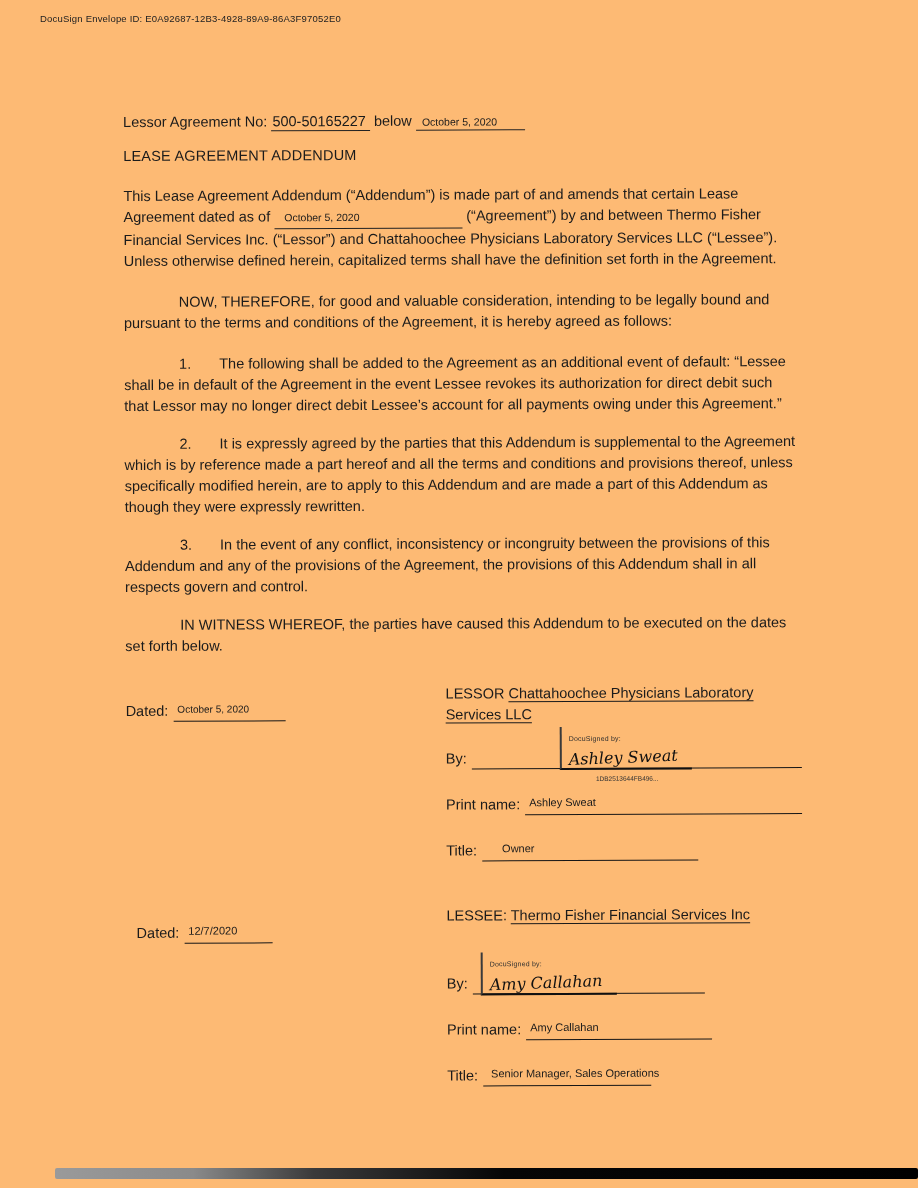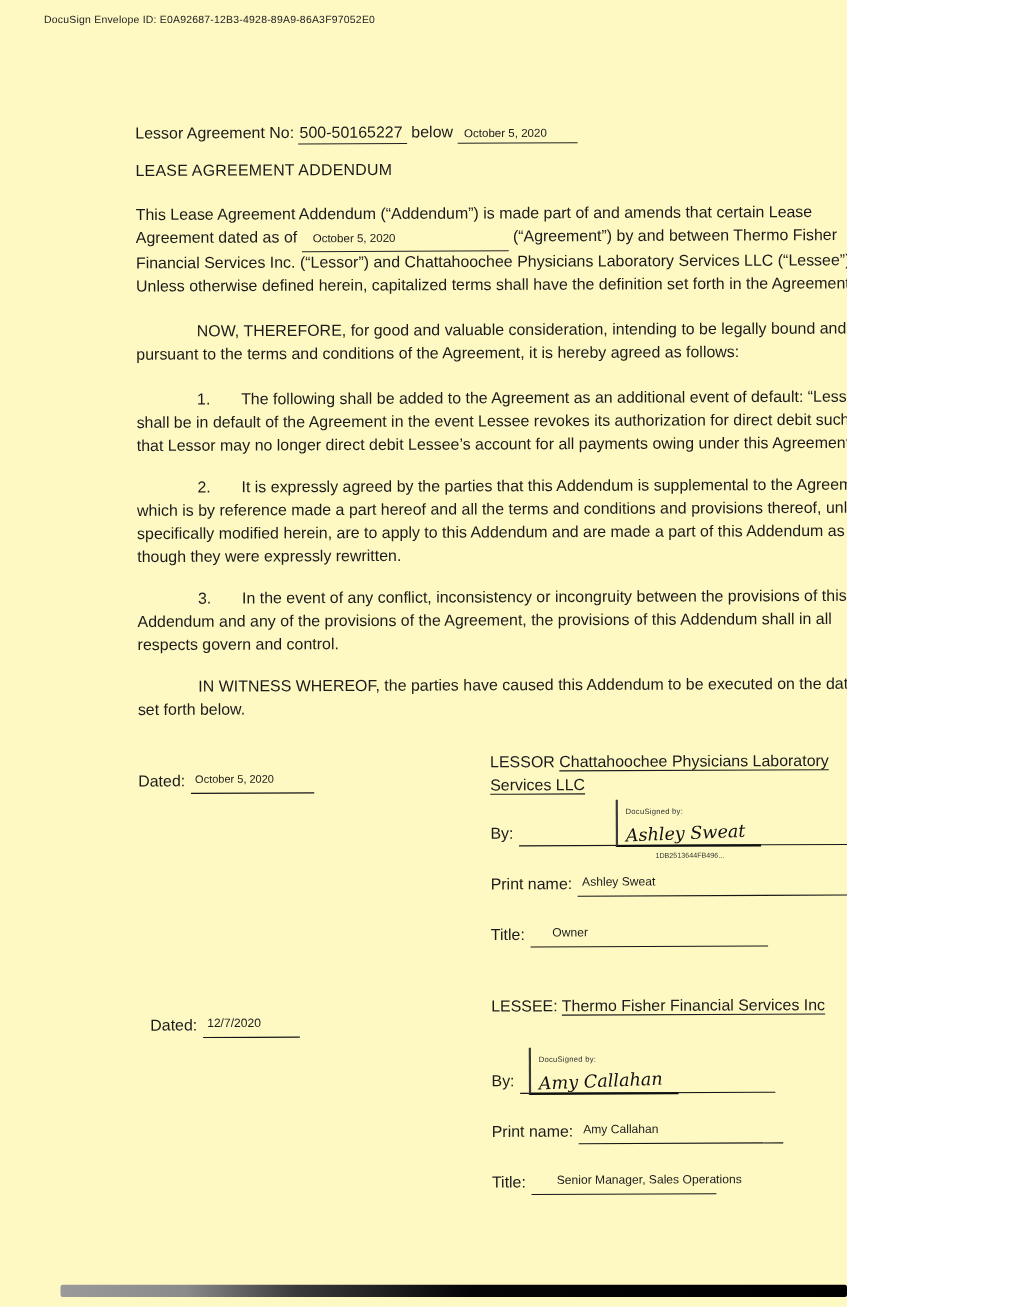--- a/index.html
+++ b/index.html
@@ -1,21 +1,21 @@
 <!DOCTYPE html>
 <html><head>
 <meta charset="utf-8">
 <style>
   * { box-sizing: border-box; }
   html, body { margin: 0; padding: 0; background: #ffffff; }
   .page {
     position: relative;
-    width: 770px;
+    width: 918px;
     height: 1188px;
-    background: #fef9c3;
+    background: #fdba74;
     overflow: hidden;
     font-family: "Liberation Sans", sans-serif;
     color: #1b1b1b;
   }
   .envelope-id {
     position: absolute;
     top: 13px;
     left: 40px;
     font-size: 9.5px;
     letter-spacing: 0.2px;
@@ -240,21 +240,21 @@
         </div>
         <div class="row">
           <span class="lbl">Print name:</span>
           <span class="line print-w2">
               <span class="typed md">Amy Callahan</span>
             </span>
         </div>
         <div class="row">
           <span class="lbl">Title:</span>
           <span class="line title-w2">
-              <span class="typed md" style="left:23px;">Senior Manager, Sales Operations</span>
+              <span class="typed md" style="left:8px;">Senior Manager, Sales Operations</span>
             </span>
         </div>
       </div>
     </div>
 
   </div>
 
   <div class="scan-bar"></div>
 
 </div>

